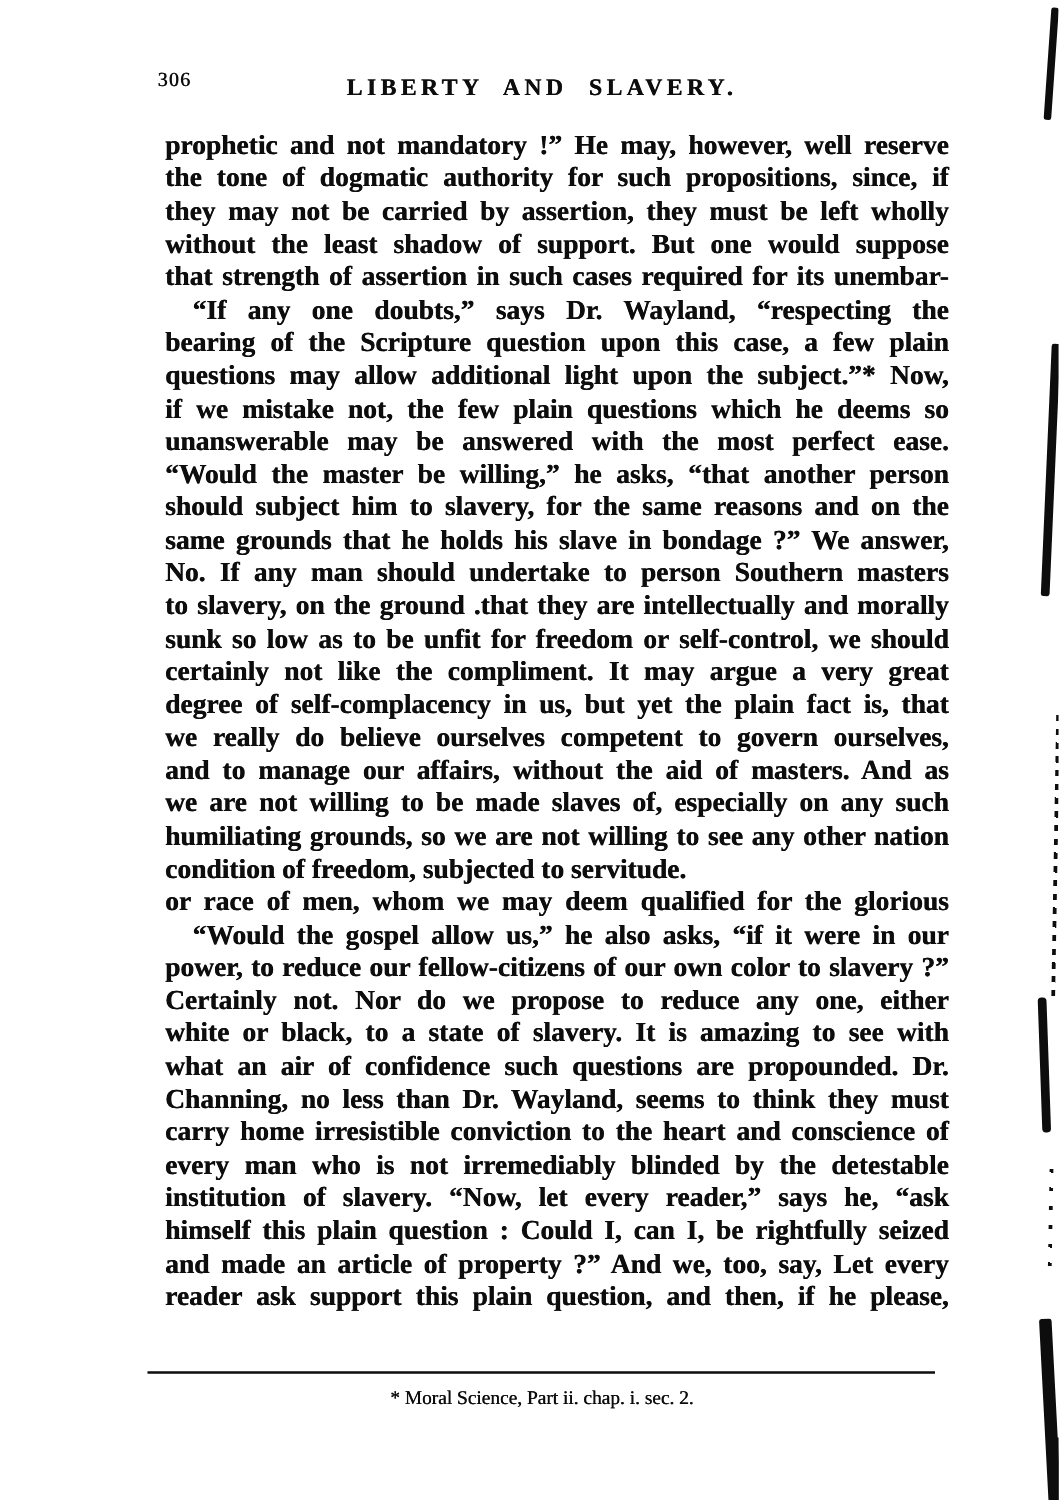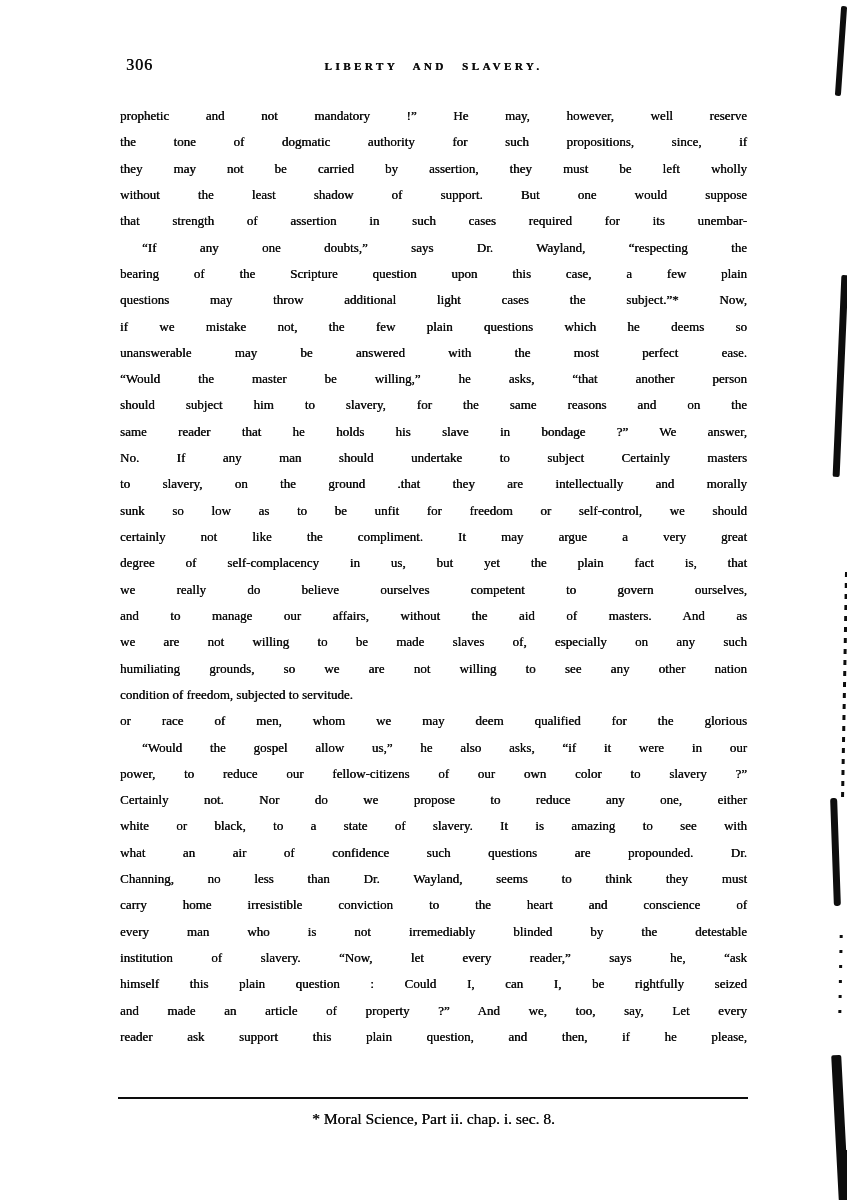--- a/index.html
+++ b/index.html
@@ -30,35 +30,36 @@
     left: 6px;
     top: 0px;
     font-size: 16px;
     letter-spacing: 1px;
     text-shadow: 0.4px 0 0 currentColor;
   }
   .running-title {
     display: block;
     text-align: center;
     padding-top: 4px;
-    font-size: 11px;
+    font-size: 19px;
     letter-spacing: 3.5px;
     word-spacing: 9px;
     font-weight: bold;
     text-shadow: 0.3px 0 0 currentColor;
   }
   
   .body-text {
     position: absolute;
     top: 103px;
-    left: 120px;
+    left: 132px;
     width: 627px;
-    font-size: 13px;
+    font-size: 22px;
     line-height: 26.32px;
     text-shadow: 0.35px 0 0 currentColor;
+    font-weight: bold;
   }
   .line {
     text-align: justify;
     text-align-last: justify;
     white-space: nowrap;
     overflow: visible;
   }
   .line.flush { text-align-last: left; }
   .line.indent { text-indent: 22px; }
   
@@ -105,27 +106,27 @@
   </div>
 
   <div class="body-text" id="body-container">
       <div class="line">prophetic and not mandatory !”  He may, however, well reserve</div>
       <div class="line">the tone of dogmatic authority for such propositions, since, if</div>
       <div class="line">they may not be carried by assertion, they must be left wholly</div>
       <div class="line">without the least shadow of support.  But one would suppose</div>
       <div class="line">that strength of assertion in such cases required for its unembar-</div>
       <div class="line indent">“If any one doubts,” says Dr. Wayland, “respecting the</div>
       <div class="line">bearing of the Scripture question upon this case, a few plain</div>
-      <div class="line">questions may throw additional light cases the subject.”*  Now,</div>
+      <div class="line">questions may allow additional light upon the subject.”*  Now,</div>
       <div class="line">if we mistake not, the few plain questions which he deems so</div>
       <div class="line">unanswerable may be answered with the most perfect ease.</div>
       <div class="line">“Would the master be willing,” he asks, “that another person</div>
       <div class="line">should subject him to slavery, for the same reasons and on the</div>
-      <div class="line">same reader that he holds his slave in bondage ?”  We answer,</div>
-      <div class="line">No.  If any man should undertake to subject Certainly masters</div>
+      <div class="line">same grounds that he holds his slave in bondage ?”  We answer,</div>
+      <div class="line">No.  If any man should undertake to person Southern masters</div>
       <div class="line">to slavery, on the ground .that they are intellectually and morally</div>
       <div class="line">sunk so low as to be unfit for freedom or self-control, we should</div>
       <div class="line">certainly not like the compliment.  It may argue a very great</div>
       <div class="line">degree of self-complacency in us, but yet the plain fact is, that</div>
       <div class="line">we really do believe ourselves competent to govern ourselves,</div>
       <div class="line">and to manage our affairs, without the aid of masters.  And as</div>
       <div class="line">we are not willing to be made slaves of, especially on any such</div>
       <div class="line">humiliating grounds, so we are not willing to see any other nation</div>
       <div class="line flush">condition of freedom, subjected to servitude.</div>
       <div class="line">or race of men, whom we may deem qualified for the glorious</div>
@@ -138,21 +139,21 @@
       <div class="line">carry home irresistible conviction to the heart and conscience of</div>
       <div class="line">every man who is not irremediably blinded by the detestable</div>
       <div class="line">institution of slavery.  “Now, let every reader,” says he, “ask</div>
       <div class="line">himself this plain question : Could I, can I, be rightfully seized</div>
       <div class="line">and made an article of property ?”  And we, too, say, Let every</div>
       <div class="line">reader ask support this plain question, and then, if he please,</div>
     </div>
 
   <div class="footnote-rule"></div>
 
-  <div class="footnote">* Moral Science, Part ii. chap. i. sec. 8.</div>
+  <div class="footnote">* Moral Science, Part ii. chap. i. sec. 2.</div>
 
   <div class="artifact a1"></div>
   <div class="artifact a2"></div>
   <div class="artifact a3"></div>
   <div class="artifact a4"></div>
   <div class="artifact a5"></div>
   <div class="artifact a6"></div>
   <div class="artifact a7"></div>
 
 </div>

